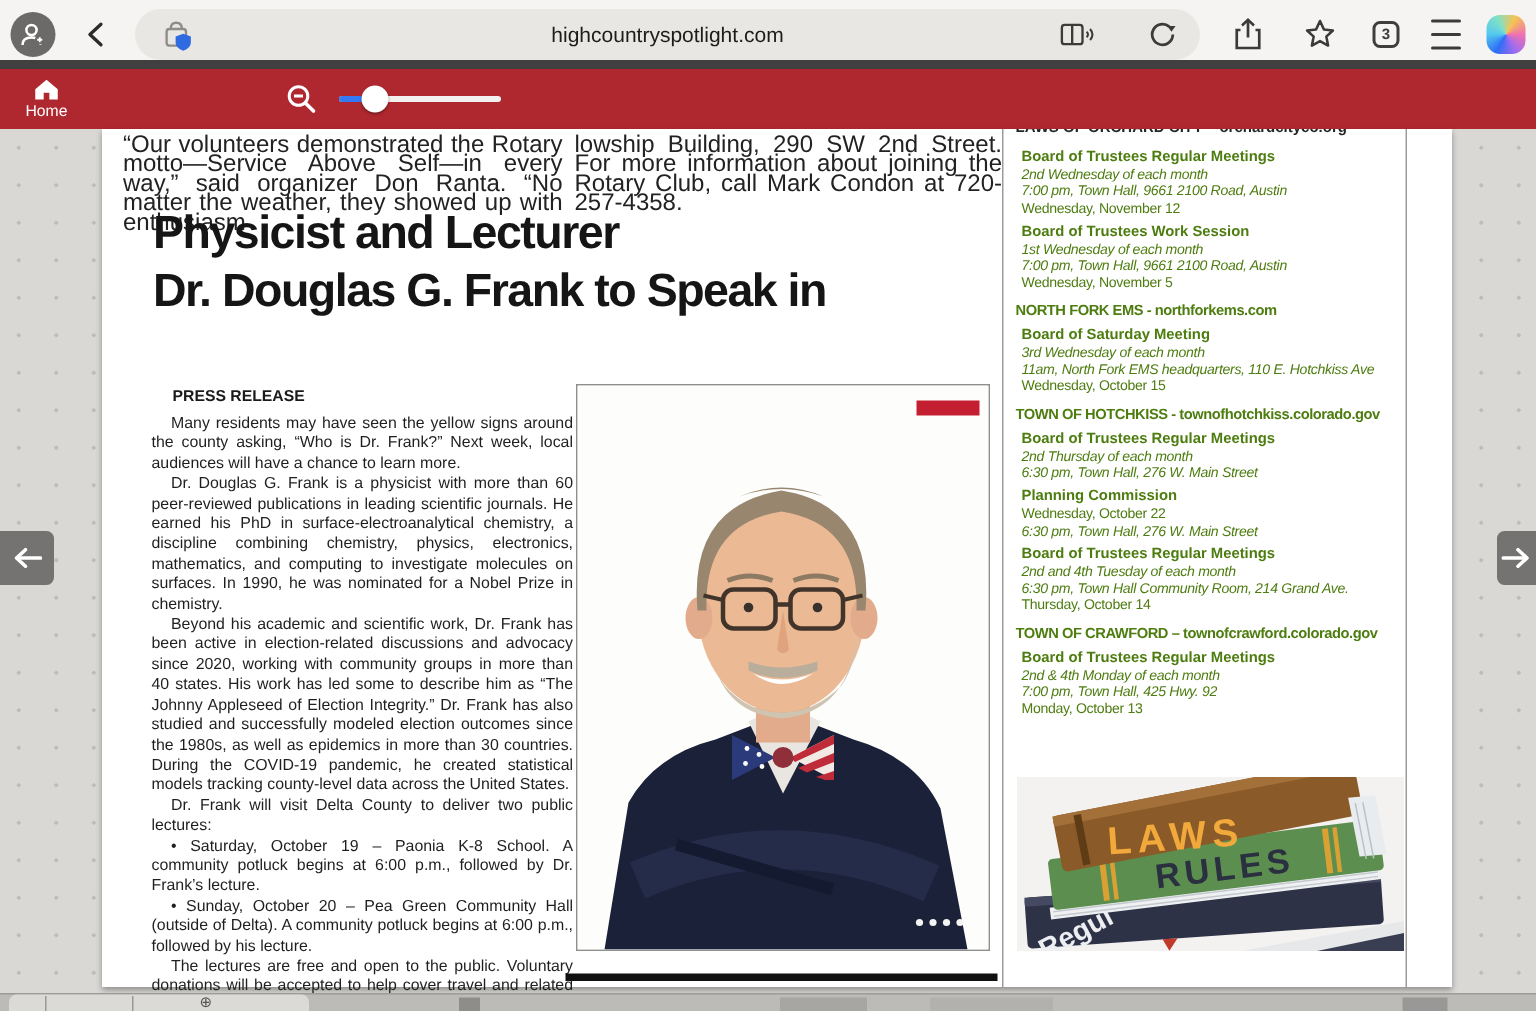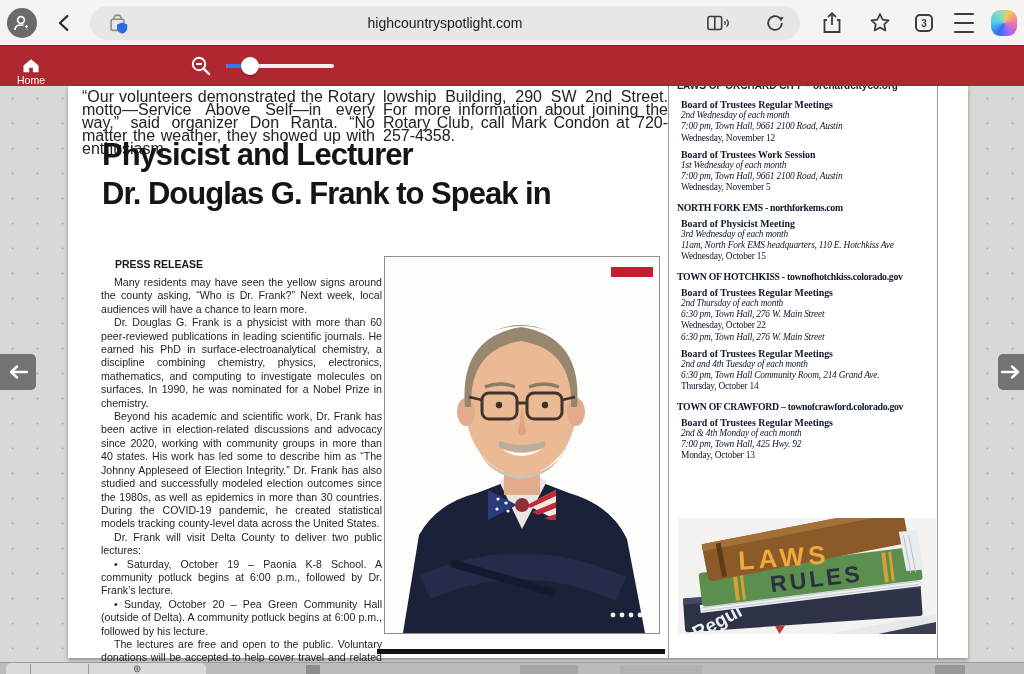--- a/index.html
+++ b/index.html
@@ -2,21 +2,21 @@
 <html><head>
 <meta charset="utf-8">
 <style>
   * { margin:0; padding:0; box-sizing:border-box; }
   html,body { width:1024px; height:674px; overflow:hidden; }
   body { font-family:"Liberation Sans", sans-serif; background:#d9d8d5; }
   .screen { position:relative; width:1024px; height:674px; }
 
   
   .browser-bar { position:absolute; left:0; top:0; width:1024px; height:46px;
-    background:#f6f4f2; border-bottom:1px solid #404040; }
+    background:#f6f4f2; border-bottom:6px solid #404040; }
   .avatar-btn { position:absolute; left:7px; top:8px; width:30px; height:30px;
     border-radius:50%; background:#6c6a68; display:flex; align-items:center; justify-content:center; }
   .back-btn { position:absolute; left:52px; top:11px; width:26px; height:24px;
     display:flex; align-items:center; justify-content:center; }
   .url-pill { position:absolute; left:90px; top:6px; width:710px; height:34px;
     background:#e9e7e4; border-radius:18px; }
   .privacy-icon { position:absolute; left:16px; top:5px; width:24px; height:24px; }
   .url-text { position:absolute; left:0; right:0; top:0; height:34px; line-height:34px;
     text-align:center; font-size:14px; color:#1d1c1b; }
   .reader-icon { position:absolute; right:70px; top:6px; width:24px; height:22px; }
@@ -65,21 +65,21 @@
 
   .photo { position:absolute; left:316px; top:170px; width:276px; height:378px;
     border:1px solid #8f8f8f; background:#fdfdfd; }
   .black-bar { position:absolute; left:309px; top:563px; width:288px; height:5px; background:#111; }
 
   
   .sidebar { position:absolute; left:600px; top:0; width:270px; height:572px;
     border-left:1px solid #9e9c99; border-right:1px solid #9e9c99; overflow:hidden; }
   .cal-clip { height:6px; overflow:hidden; }
   .cal-clip span { display:block; margin-top:-6px; font-size:10px; font-weight:bold; color:#262626; padding-left:8px; white-space:nowrap; }
-  .cal-content { padding:2px 6px 0 8px; color:#0f172a;font-family:Liberation Serif, serif; }
+  .cal-content { padding:2px 6px 0 8px; color:#4d7c0f; }
   .cal-header { font-weight:bold; font-size:9.8px; letter-spacing:-0.3px; margin-top:8px; white-space:nowrap; overflow:hidden; }
   .cal-meeting-name { font-weight:bold; font-size:9.9px; margin-top:5px; padding-left:4px; white-space:nowrap; overflow:hidden; }
   .cal-line { font-size:9.4px; line-height:11.3px; padding-left:4px; letter-spacing:-0.2px; white-space:nowrap; overflow:hidden; }
   .cal-line.it { font-style:italic; }
   .books { position:absolute; left:610px; top:432px; width:258px; height:116px; }
 
   
   .nav-arrow { position:absolute; width:36px; height:36px; background:rgba(108,106,104,.92);
     color:#fff; display:flex; align-items:center; justify-content:center; top:268px; }
   .nav-left { left:0; border-radius:0 5px 5px 0; }
@@ -153,21 +153,21 @@
       <i></i>
         <i></i>
         <i></i>
     </div>
     <div class="chrome-btn" style="left:990px;">
       <div class="copilot"></div>
     </div>
   </div>
 
   <div class="red-toolbar">
-    <div class="tb" style="left:8px; width:46px;justify-content:flex-end;">
+    <div class="tb" style="left:8px; width:46px;">
       <svg width="18" height="15" viewBox="0 0 24 20">
         <path d="M2 10 L12 1.5 L22 10 V19 H14.5 V13 H9.5 V19 H2 Z" fill="#fff"></path>
       </svg>
       <span class="lbl">Home</span>
     </div>
 
     <div class="tb-center" style="left:190px;">
       <svg width="22" height="22" viewBox="0 0 22 22">
         <circle cx="9" cy="9" r="6.2" fill="none" stroke="#fff" stroke-width="2"></circle>
         <line x1="13.6" y1="13.6" x2="19" y2="19" stroke="#fff" stroke-width="2.4" stroke-linecap="round"></line>
@@ -333,28 +333,29 @@
         <div class="cal-content">
             <div class="cal-meeting-name">Board of Trustees Regular Meetings</div>
             <div class="cal-line it">2nd Wednesday of each month</div>
             <div class="cal-line it">7:00 pm, Town Hall, 9661 2100 Road, Austin</div>
             <div class="cal-line">Wednesday, November 12</div>
             <div class="cal-meeting-name">Board of Trustees Work Session</div>
             <div class="cal-line it">1st Wednesday of each month</div>
             <div class="cal-line it">7:00 pm, Town Hall, 9661 2100 Road, Austin</div>
             <div class="cal-line">Wednesday, November 5</div>
             <div class="cal-header">NORTH FORK EMS - northforkems.com</div>
-            <div class="cal-meeting-name">Board of Physicist Meeting</div>
+            <div class="cal-meeting-name">Board of Saturday Meeting</div>
             <div class="cal-line it">3rd Wednesday of each month</div>
             <div class="cal-line it">11am, North Fork EMS headquarters, 110 E. Hotchkiss Ave</div>
             <div class="cal-line">Wednesday, October 15</div>
             <div class="cal-header">TOWN OF HOTCHKISS - townofhotchkiss.colorado.gov</div>
             <div class="cal-meeting-name">Board of Trustees Regular Meetings</div>
             <div class="cal-line it">2nd Thursday of each month</div>
             <div class="cal-line it">6:30 pm, Town Hall, 276 W. Main Street</div>
+            <div class="cal-meeting-name">Planning Commission</div>
             <div class="cal-line">Wednesday, October 22</div>
             <div class="cal-line it">6:30 pm, Town Hall, 276 W. Main Street</div>
             <div class="cal-meeting-name">Board of Trustees Regular Meetings</div>
             <div class="cal-line it">2nd and 4th Tuesday of each month</div>
             <div class="cal-line it">6:30 pm, Town Hall Community Room, 214 Grand Ave.</div>
             <div class="cal-line">Thursday, October 14</div>
             <div class="cal-header">TOWN OF CRAWFORD – townofcrawford.colorado.gov</div>
             <div class="cal-meeting-name">Board of Trustees Regular Meetings</div>
             <div class="cal-line it">2nd &amp; 4th Monday of each month</div>
             <div class="cal-line it">7:00 pm, Town Hall, 425 Hwy. 92</div>

